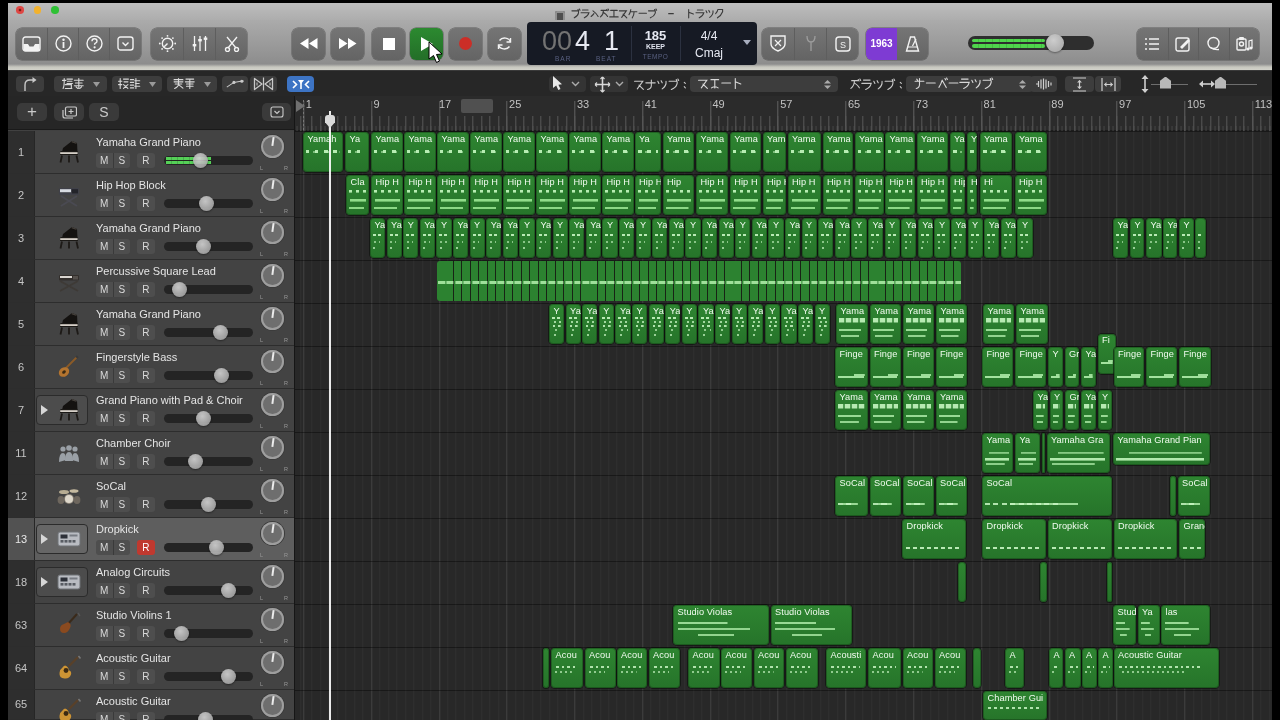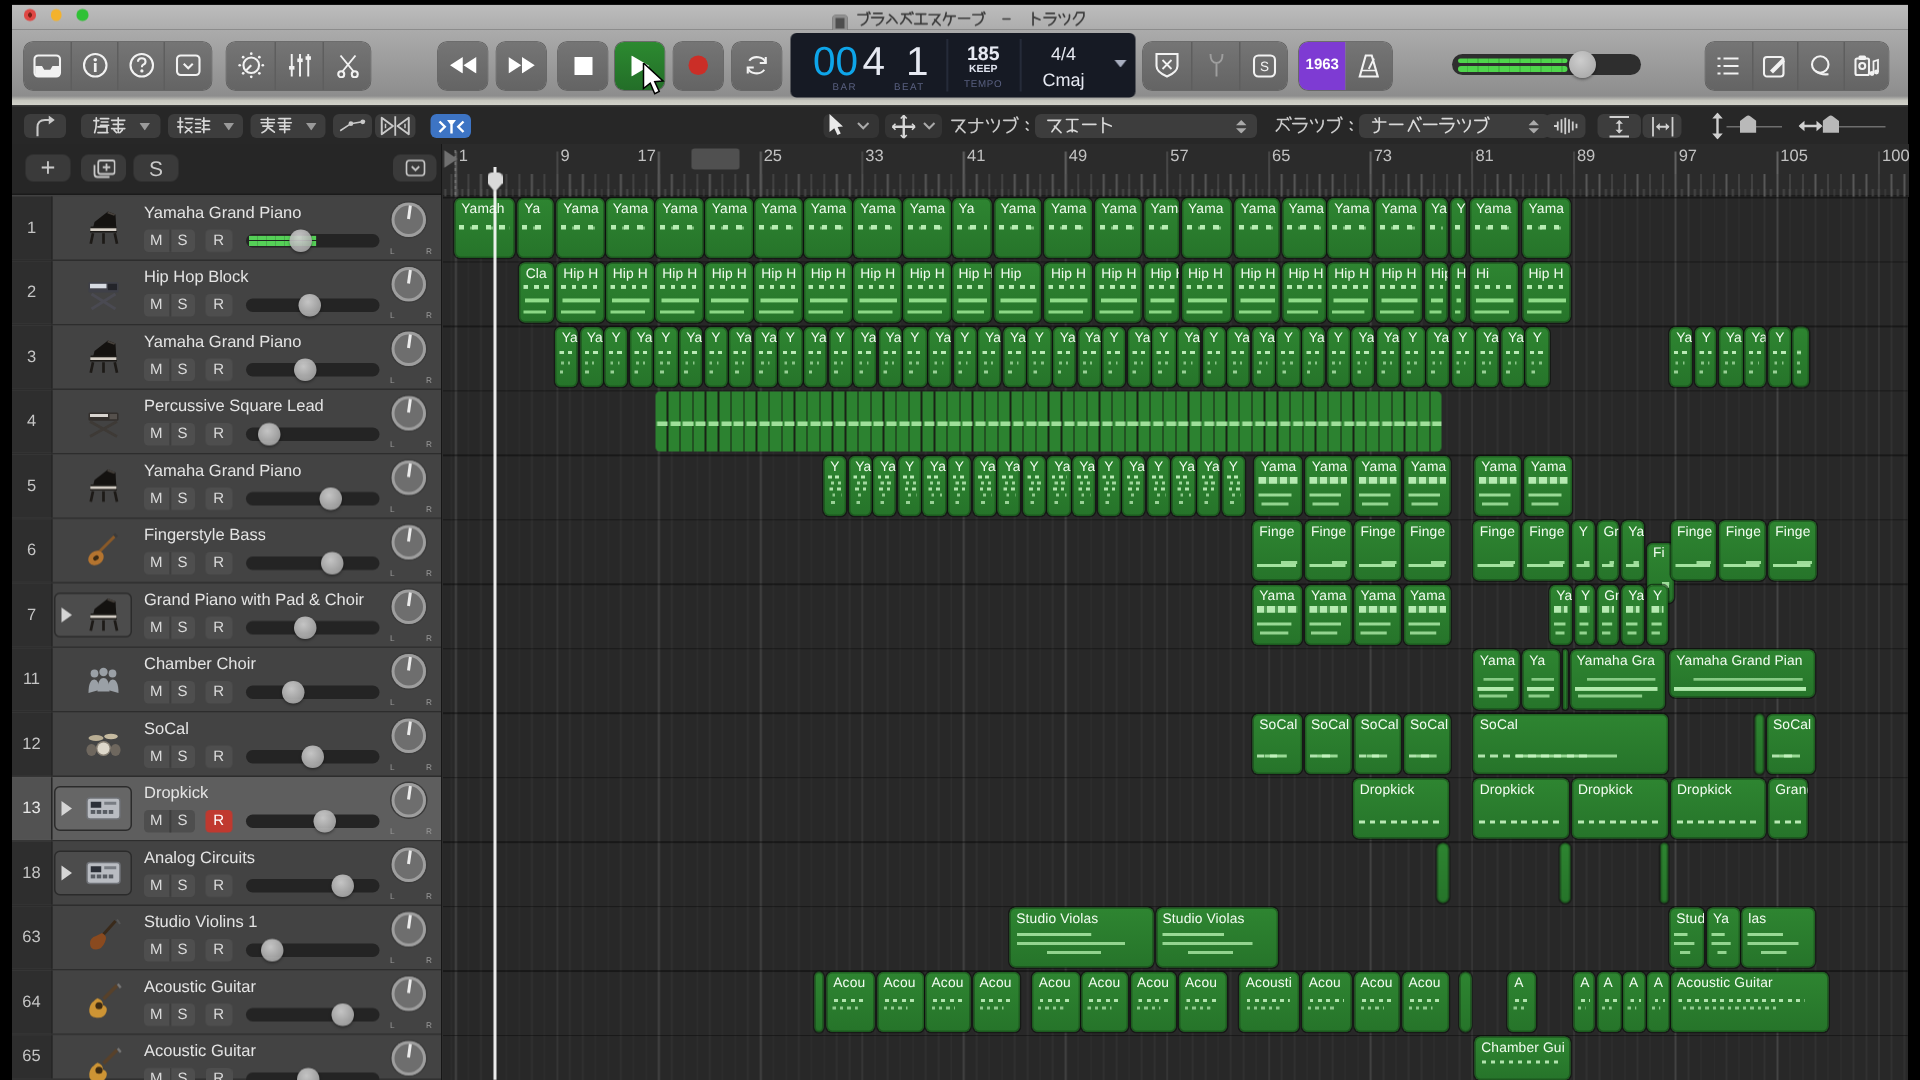--- a/index.html
+++ b/index.html
@@ -8,21 +8,21 @@
 .tl{position:absolute;top:3px;width:7.5px;height:7.5px;border-radius:50%}
 #title{position:absolute;left:0;right:0;top:3px;text-align:center;transform:translateZ(0)}
 
 #tool{position:absolute;left:0;top:17px;width:100%;height:50px;transform:translateZ(0);background:linear-gradient(#ababab, #8d8d8d 88%,#c7c7bf 94%,#d2d2ca)}
 .tbg{position:absolute;top:7.5px;height:32px;background:linear-gradient(#757575,#646464);border-radius:6px;box-shadow:0 0 0 0.5px #585858;display:flex}
 .tbg .cell{height:100%;display:flex;align-items:center;justify-content:center;border-left:1px solid #5e5e5e}
 .tbg .cell:first-child{border-left:none}
 .tbtn{position:absolute;top:7.5px;width:33px;height:32px;background:linear-gradient(#757575,#646464);border-radius:6px;box-shadow:0 0 0 0.5px #585858;display:flex;align-items:center;justify-content:center}
 
 #lcd{position:absolute;left:519px;top:2px;width:230px;height:43px;background:#161a24;border-radius:4px;color:#fff;transform:translateZ(0)}
-#lcd .dim{color:#0ea5e9}
+#lcd .dim{color:#737373}
 #lcd span{transform:translateZ(0)}
 #lcd .dv{position:absolute;top:4px;bottom:4px;width:1px;background:#2b3140}
 
 #menu{position:absolute;left:0;top:67px;width:100%;height:26px;background:#272727;border-top:1px solid #3a3a3a;transform:translateZ(0)}
 .mbtn{position:absolute;top:5px;height:16px;background:#3d3d3d;border-radius:4px;display:flex;align-items:center;justify-content:center}
 
 #panel{position:absolute;left:0;top:93px;width:287px;height:624px;background:#414141;border-right:1px solid #161616;transform:translateZ(0)}
 #phead{position:absolute;left:0;top:0;width:100%;height:34px;background:#262626;border-bottom:1px solid #1a1a1a}
 .phb{position:absolute;top:7px;height:18px;background:#3a3a3a;border-radius:5px;color:#c9c9c9;display:flex;align-items:center;justify-content:center;font-size:13px;transform:translateZ(0)}
 #ptracks{position:absolute;left:0;top:34px;right:0;bottom:0;overflow:hidden}
@@ -991,33 +991,33 @@
   </div>
  </div>
 
  <div id="arr">
   <div id="ruler">
         <div class="ticks8"></div>
         <div class="ticks"></div>
         <div class="dot1"></div>
         <span class="rn" style="left:10.8px">1</span>
         <span class="rn" style="left:78.6px">9</span>
-        <span class="rn" style="left:130px">17</span>
+        <span class="rn" style="left:144px">17</span>
         <span class="rn" style="left:214.1px">25</span>
         <span class="rn" style="left:281.9px">33</span>
         <span class="rn" style="left:349.7px">41</span>
         <span class="rn" style="left:417.5px">49</span>
         <span class="rn" style="left:485.2px">57</span>
         <span class="rn" style="left:553.0px">65</span>
         <span class="rn" style="left:620.8px">73</span>
         <span class="rn" style="left:688.6px">81</span>
         <span class="rn" style="left:756.3px">89</span>
         <span class="rn" style="left:824.1px">97</span>
         <span class="rn" style="left:891.9px">105</span>
-        <span class="rn" style="left:959.7px">100</span>
+        <span class="rn" style="left:959.7px">113</span>
     <div id="cycle" style="left:166px;width:32px"></div>
     <svg style="position:absolute;left:1px;top:4px" width="9" height="12" viewBox="0 0 9 12">
           <path d="M0 0 L9 6 L0 12Z" fill="#707070"></path>
         </svg>
   </div>
   <div id="lanes">
 <div class="rg" style="left:8.0px;top:1.5px;width:40.0px;height:40px">
           <span class="rl">Yamah</span>
           <i class="nt n1"></i>
         </div>
@@ -1509,21 +1509,21 @@
           <i class="nt n6"></i>
         </div>
 <div class="rg" style="left:769.5px;top:216.5px;width:14.5px;height:40px">
           <span class="rl">Gr</span>
           <i class="nt n6"></i>
         </div>
 <div class="rg" style="left:786.0px;top:216.5px;width:15.0px;height:40px">
           <span class="rl">Ya</span>
           <i class="nt n6"></i>
         </div>
-<div class="rg" style="left:802.5px;top:231px;width:18px;height:40px">
+<div class="rg" style="left:802.5px;top:203px;width:18px;height:40px">
           <span class="rl">Fi</span>
           <i class="nt n6"></i>
         </div>
 <div class="rg" style="left:818.5px;top:216.5px;width:30.5px;height:40px">
           <span class="rl">Finge</span>
           <i class="nt n6"></i>
         </div>
 <div class="rg" style="left:851.0px;top:216.5px;width:31.0px;height:40px">
           <span class="rl">Finge</span>
           <i class="nt n6"></i>

